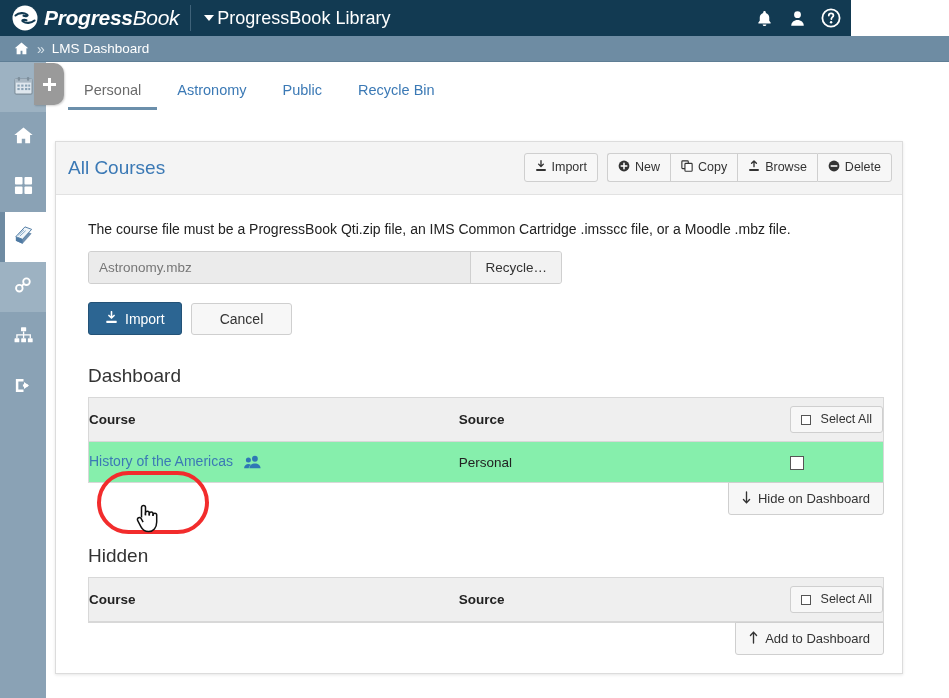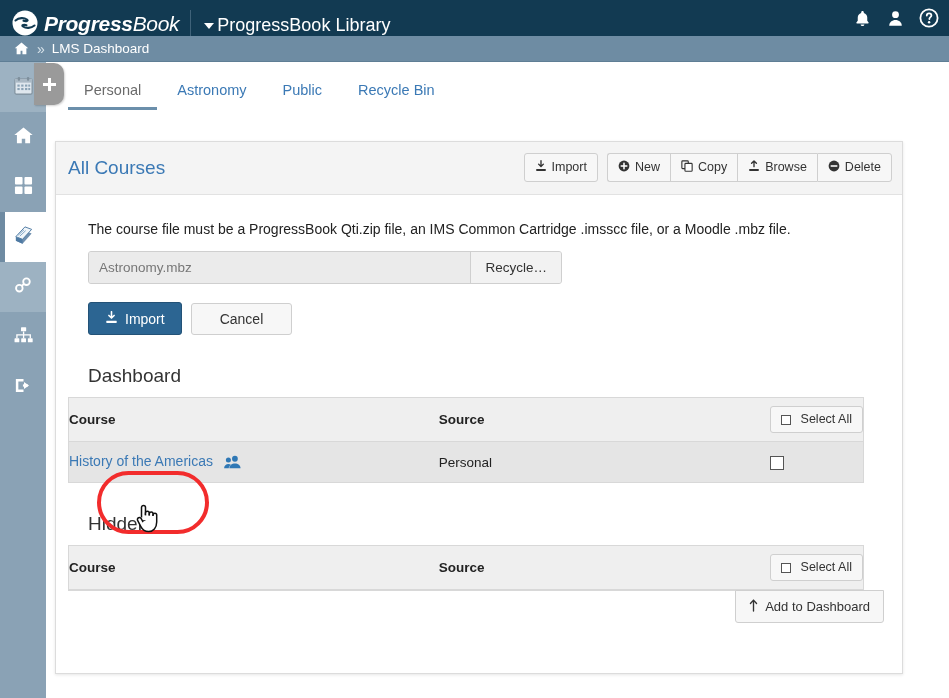--- a/index.html
+++ b/index.html
@@ -11,23 +11,23 @@
     overflow: hidden;
   }
   #root {
     position: relative;
     width: 949px; height: 698px;
     background: #ffffff;
   }
 
   
   .topbar {
-    position: absolute; left: 0; top: 0; width: 949px; height: 36px;
+    position: absolute; left: 0; top: 0; width: 851px; height: 36px;
     background: #123a52;
-    display: flex; align-items: flex-end;
+    display: flex; align-items: center;
   }
   .brand-logo {
     margin-left: 12px; width: 26px; height: 26px;
     display: flex; align-items: center; justify-content: center;
   }
   .brand-name {
     margin-left: 6px;
     color: #ffffff;
     font-size: 21px;
     font-weight: bold;
@@ -250,25 +250,26 @@
     pointer-events: none;
   }
 
   .section-title {
     margin: 30px 0 10px 20px;
     font-size: 19px;
     color: #333333;
   }
 
   .tbl {
+    margin-left: 20px;
     width: 796px;
     border: 1px solid #d8d8d8;
     border-collapse: separate;
     border-spacing: 0;
-    background: #e5e5e5;
+    background: #86efac;
   }
   .tbl .thead-row { background: #efefef; }
   .tbl th, .tbl td {
     text-align: left;
     font-size: 13.5px;
     padding: 0;
   }
   .tbl th {
     height: 44px;
     color: #222222;
@@ -588,20 +589,30 @@
                     </svg>
               </span>
             </td>
             <td>Personal</td>
             <td class="td-check">
               <span class="cbx"></span>
             </td>
           </tr>
         </tbody>
           </table>
+        <div class="tbl-foot">
+          <button class="foot-btn">
+            <span>
+              <svg width="9" height="13" viewBox="0 0 10 14">
+                  <path d="M5 0.8v11.4M5 13 1.6 9.2M5 13 8.4 9.2" stroke="#333" stroke-width="1.5" fill="none" stroke-linecap="round"></path>
+                </svg>
+            </span>
+            <span>Hide on Dashboard</span>
+          </button>
+        </div>
 
         <div class="section-title">Hidden</div>
         <table class="tbl">
           <tbody>
               <tr class="thead-row">
             <th class="th-course">Course</th>
             <th class="th-source">Source</th>
             <th class="th-sel">
               <button class="btn">
                 <span class="cbx-sm"></span>

